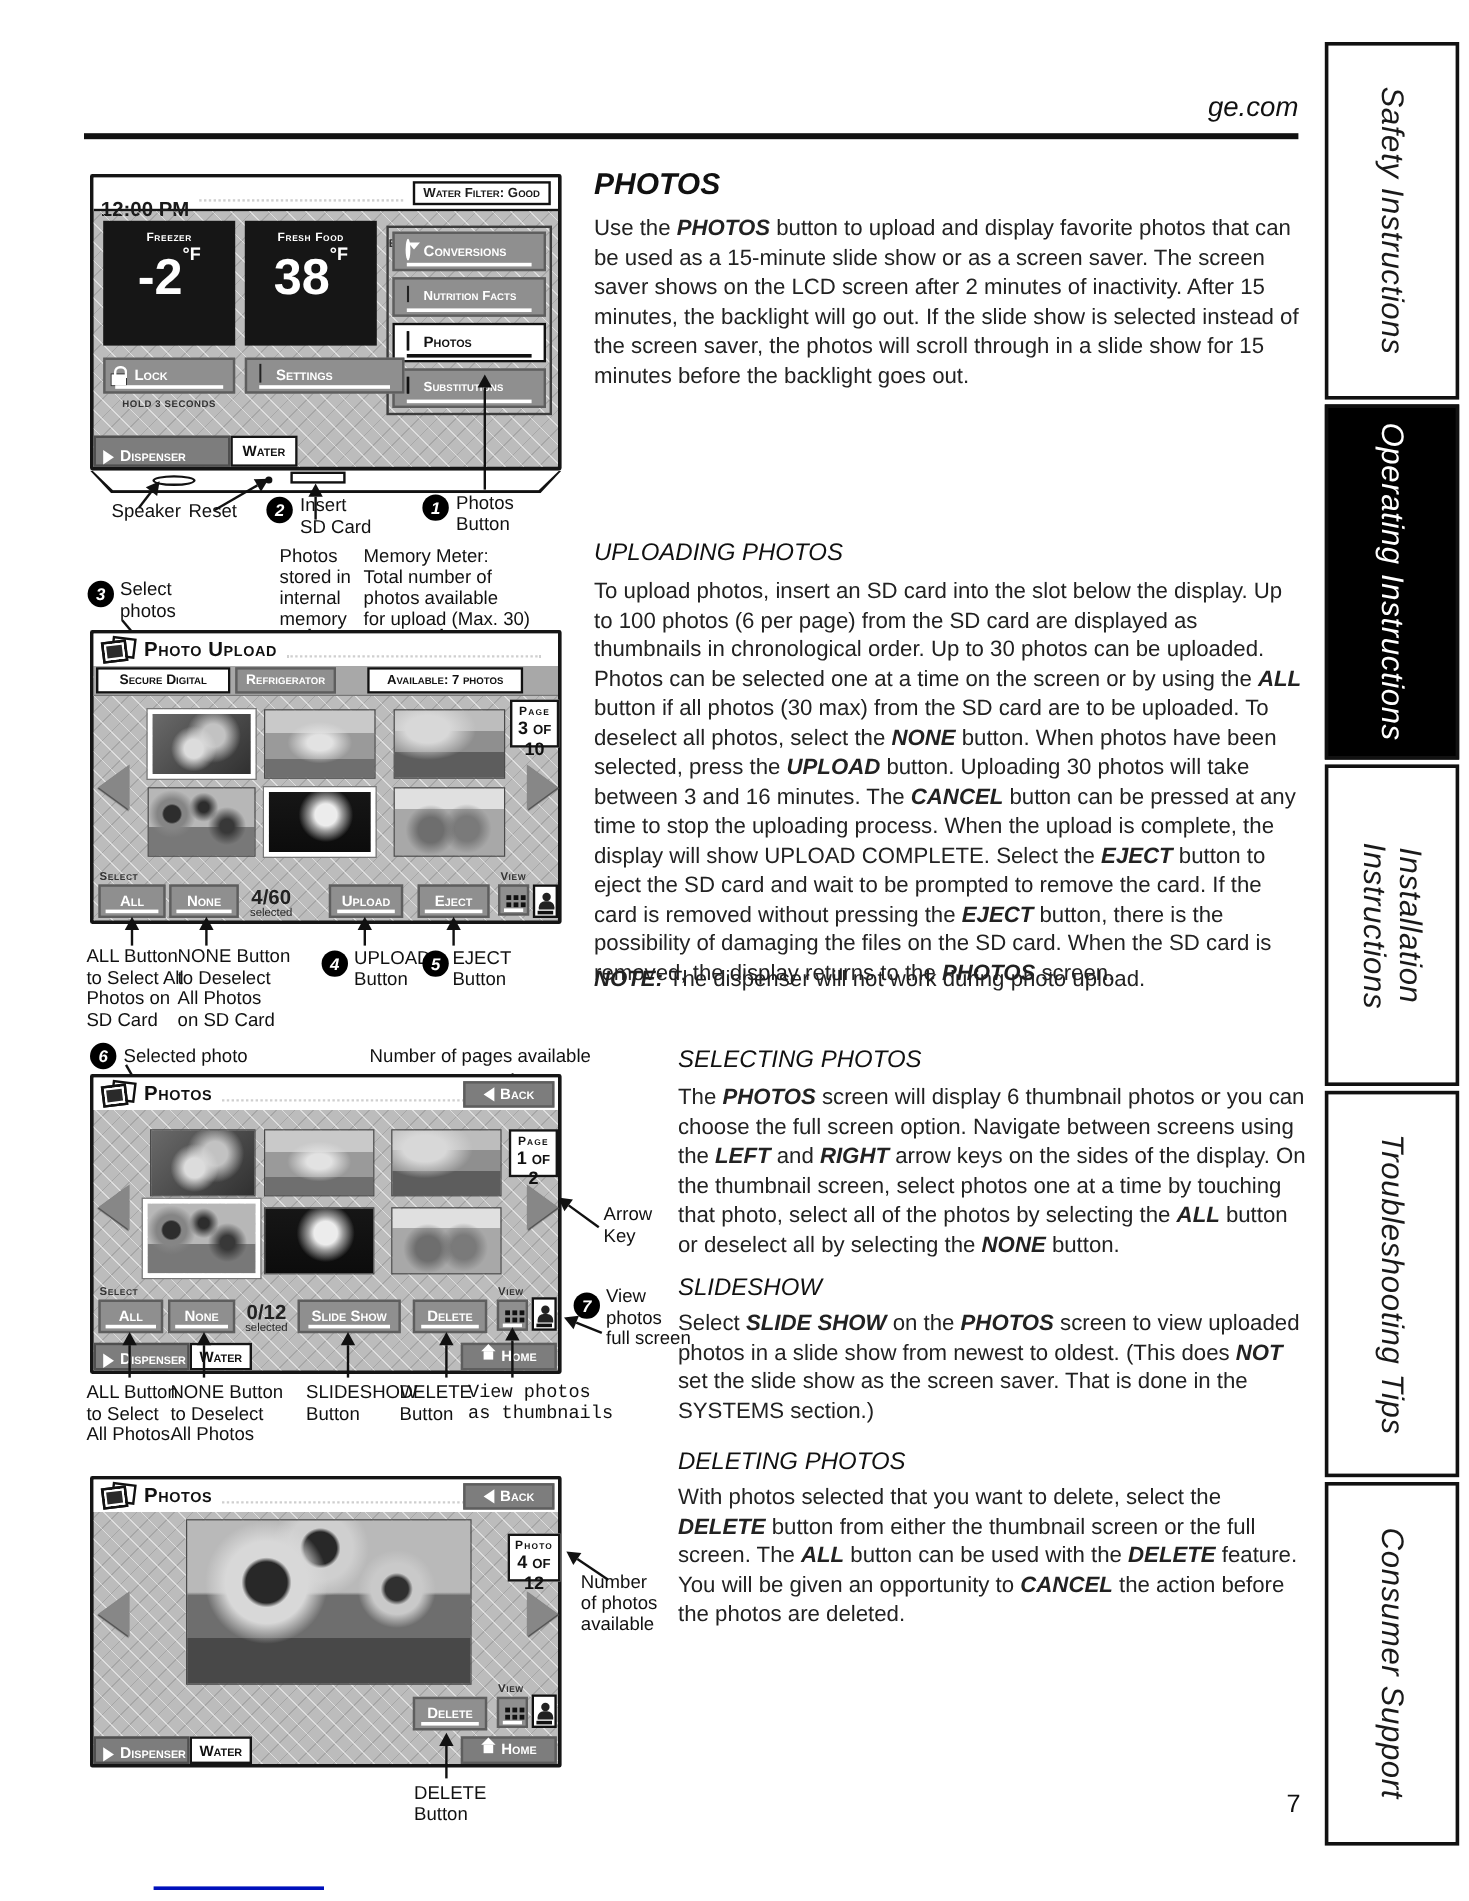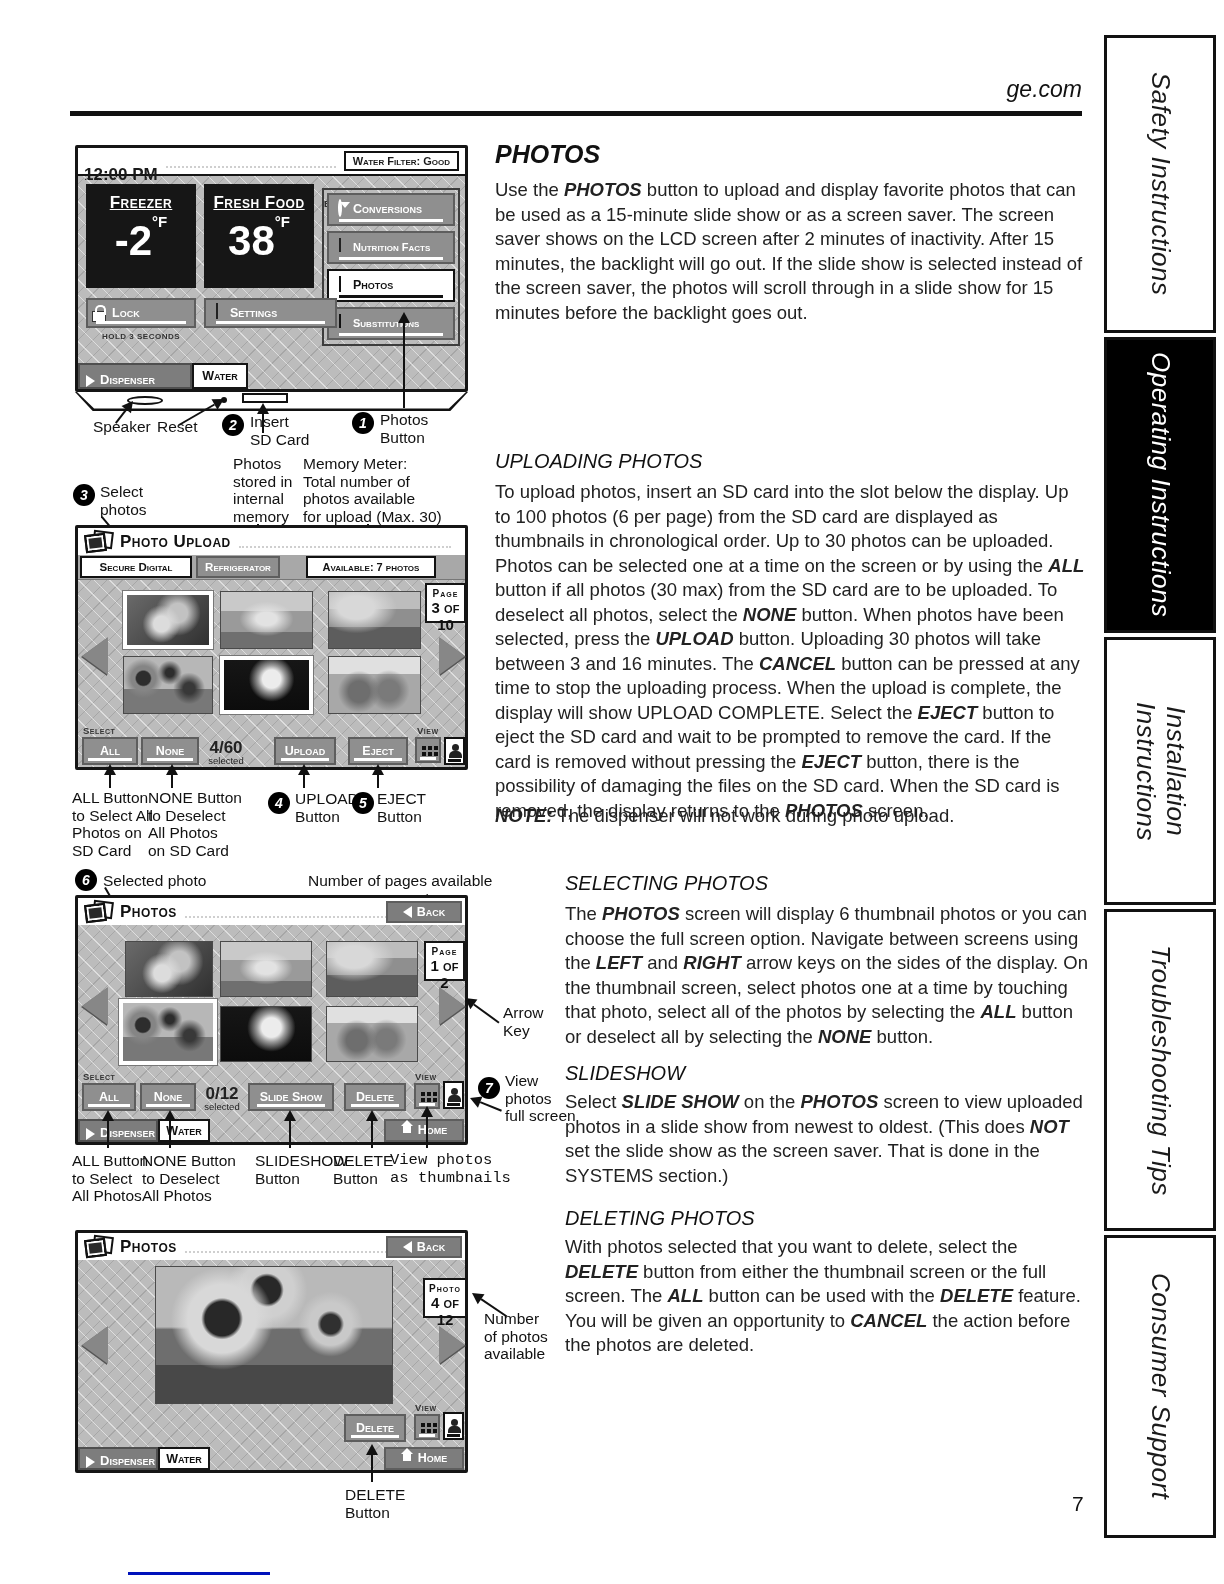--- a/index.html
+++ b/index.html
@@ -47,21 +47,21 @@
   .lcd-body { position:absolute; left:0; right:0; bottom:0; top:28px; }
   .sc { font-variant:small-caps; }
   .btn { position:absolute; background:#8f8f8f; border:2px solid #5e5e5e; color:#fff; font-weight:bold;
          font-variant:small-caps; font-size:12.5px; display:flex; align-items:center; justify-content:center;
          text-align:center; line-height:1; }
   .btn::after { content:''; position:absolute; left:8%; right:8%; bottom:2px; height:3.5px; background:#fff; }
   .btn.light { background:#fff; color:#111; border-color:#111; }
   .btn.light::after { background:#111; }
   .btn.noul::after { display:none; }
   .panel { position:absolute; background:#161616; color:#fff; text-align:center; }
-  .panel .plabel { font-variant:small-caps; font-weight:bold; font-size:17px; margin-top:9px; letter-spacing:.5px;text-decoration:underline; }
+  .panel .plabel { font-variant:small-caps; font-weight:bold; font-size:10px; margin-top:9px; letter-spacing:.5px; }
   .panel .ptemp { font-size:42px; font-weight:bold; line-height:1.25; }
   .panel sup { font-size:15px; font-weight:bold; vertical-align:28px; }
   .minilabel { position:absolute; font-variant:small-caps; font-weight:bold; font-size:9.5px; color:#333; letter-spacing:.5px; }
   .pagebox { position:absolute; background:#fff; border:2px solid #151515; text-align:center;
              font-variant:small-caps; color:#111; padding-top:3px; }
   .pagebox .pw { font-size:10px; font-weight:bold; letter-spacing:1px; }
   .pagebox .pv { font-size:15px; font-weight:bold; }
   .tri { position:absolute; width:0; height:0; border-top:19px solid transparent; border-bottom:19px solid transparent; }
   .tri.left  { border-right:26px solid #878787; filter:drop-shadow(-1px 1px 0 #555); }
   .tri.right { border-left:26px solid #878787; filter:drop-shadow(1px 1px 0 #555); }

